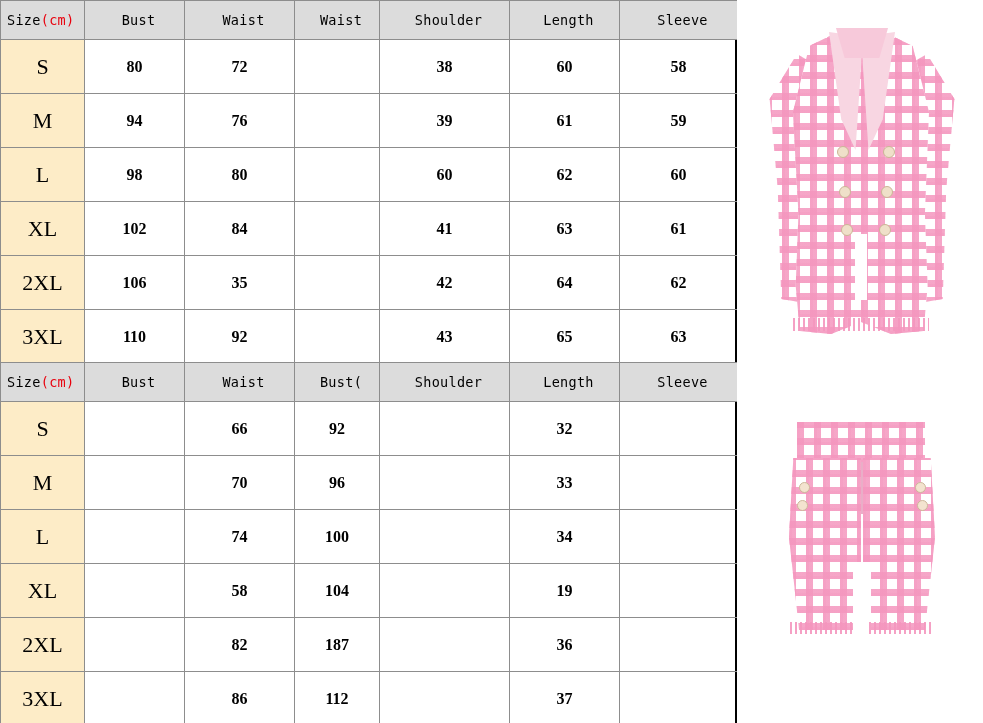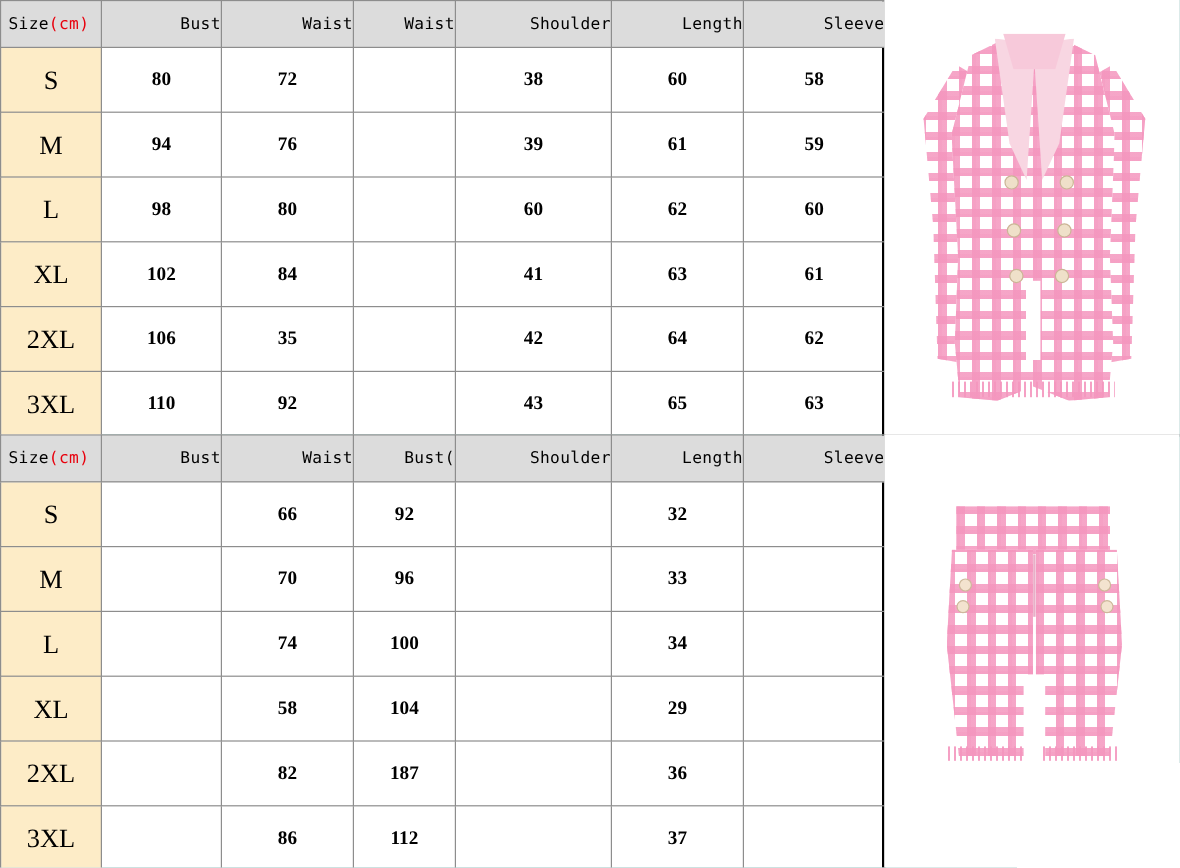--- a/index.html
+++ b/index.html
@@ -10,21 +10,21 @@
   body {
     width: 983px;
     height: 723px;
     overflow: hidden;
     font-family: "Liberation Sans", sans-serif;
   }
   .page {
     position: relative;
     width: 983px;
     height: 723px;
-    background: #0f766e;
+    background: #84cc16;
   }
 
   
   .block {
     position: absolute;
     left: 0;
     width: 983px;
     display: flex;
     background: #ffffff;
   }
@@ -49,21 +49,21 @@
     font-family: "Liberation Serif", serif;
     color: #000000;
   }
   
   table.size-table thead th {
     background: #dcdcdc;
     height: 38px;
     font-family: "DejaVu Sans Mono", monospace;
     font-size: 13.5px;
     font-weight: normal;
-    text-align: right;
+    text-align: center;
     padding-left: 8px;
     letter-spacing: .3px;
   }
   table.size-table thead th.first-head {
     text-align: left;
     padding-left: 6px;
   }
   .unit-red { color: #e8000d; }
   
   table.size-table td.size-cell {
@@ -406,21 +406,21 @@
             <td></td>
             <td>34</td>
             <td></td>
           </tr>
           <tr>
             <td class="size-cell">XL</td>
             <td></td>
             <td>58</td>
             <td>104</td>
             <td></td>
-            <td>29</td>
+            <td>19</td>
             <td></td>
           </tr>
           <tr>
             <td class="size-cell">2XL</td>
             <td></td>
             <td>82</td>
             <td>187</td>
             <td></td>
             <td>36</td>
             <td></td>

